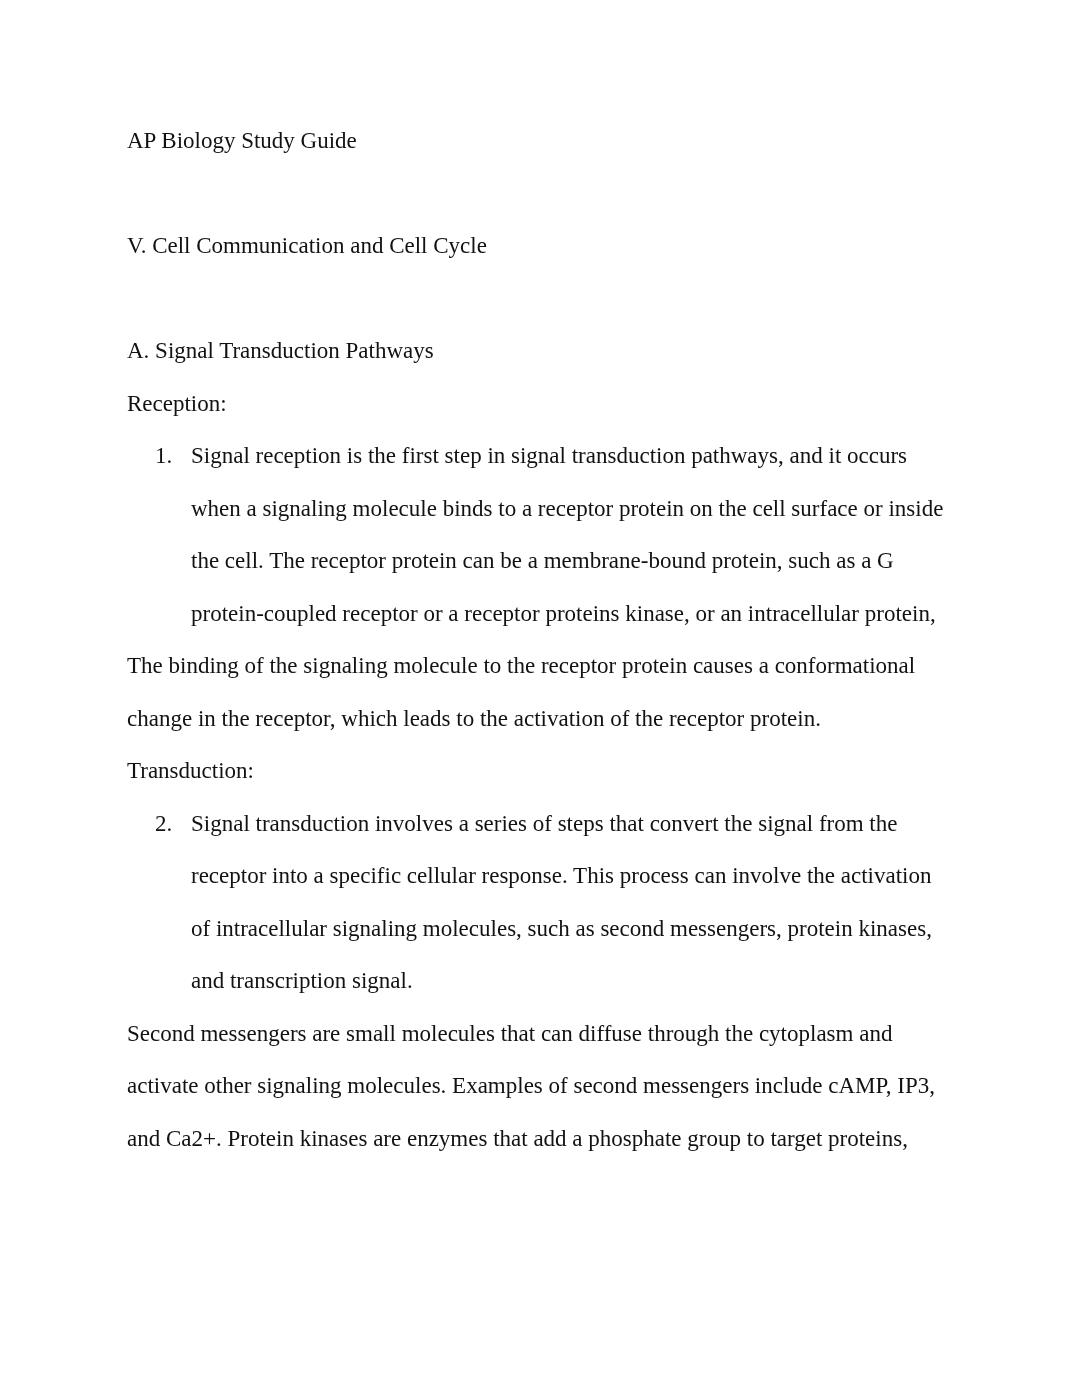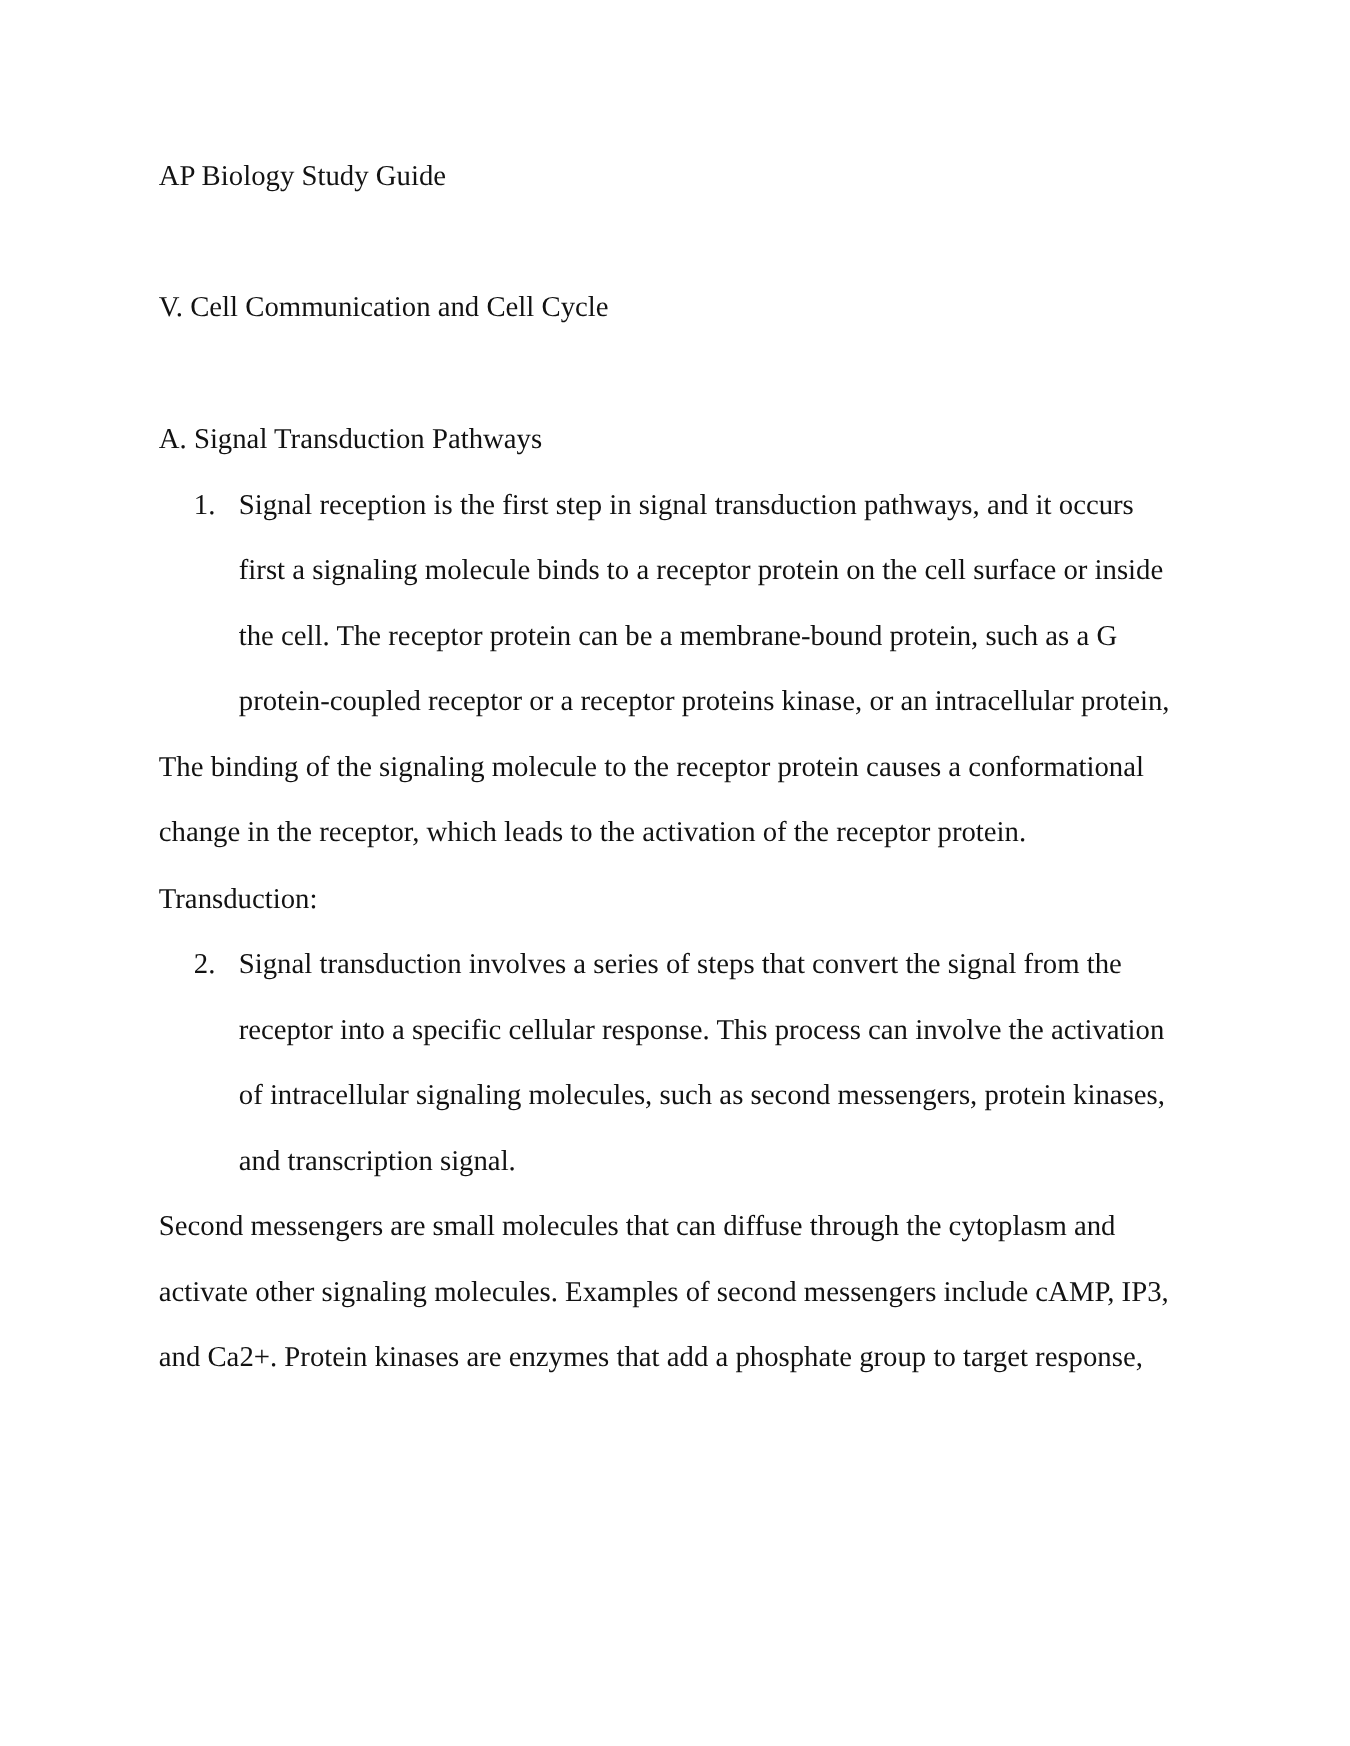--- a/index.html
+++ b/index.html
@@ -40,39 +40,40 @@
 <div class="page">
 
   <div class="line">AP Biology Study Guide</div>
   <div class="line"></div>
 
   <div class="line">V. Cell Communication and Cell Cycle</div>
   <div class="line"></div>
 
   <div class="line">A. Signal Transduction Pathways</div>
 
+  <div class="line">Reception:</div>
 
   <div class="line li">
     <span class="num">1.</span>
     <span>Signal reception is the first step in signal transduction pathways, and it occurs</span>
   </div>
-  <div class="line li">first a signaling molecule binds to a receptor protein on the cell surface or inside</div>
+  <div class="line li">when a signaling molecule binds to a receptor protein on the cell surface or inside</div>
   <div class="line li">the cell. The receptor protein can be a membrane-bound protein, such as a G</div>
   <div class="line li">protein-coupled receptor or a receptor proteins kinase, or an intracellular protein,</div>
 
   <div class="line">The binding of the signaling molecule to the receptor protein causes a conformational</div>
   <div class="line">change in the receptor, which leads to the activation of the receptor protein.</div>
 
   <div class="line">Transduction:</div>
 
   <div class="line li">
     <span class="num">2.</span>
     <span>Signal transduction involves a series of steps that convert the signal from the</span>
   </div>
   <div class="line li">receptor into a specific cellular response. This process can involve the activation</div>
   <div class="line li">of intracellular signaling molecules, such as second messengers, protein kinases,</div>
   <div class="line li">and transcription signal.</div>
 
   <div class="line">Second messengers are small molecules that can diffuse through the cytoplasm and</div>
   <div class="line">activate other signaling molecules. Examples of second messengers include cAMP, IP3,</div>
-  <div class="line">and Ca2+. Protein kinases are enzymes that add a phosphate group to target response,</div>
+  <div class="line">and Ca2+. Protein kinases are enzymes that add a phosphate group to target proteins,</div>
 
 </div>
 
 </body></html>

